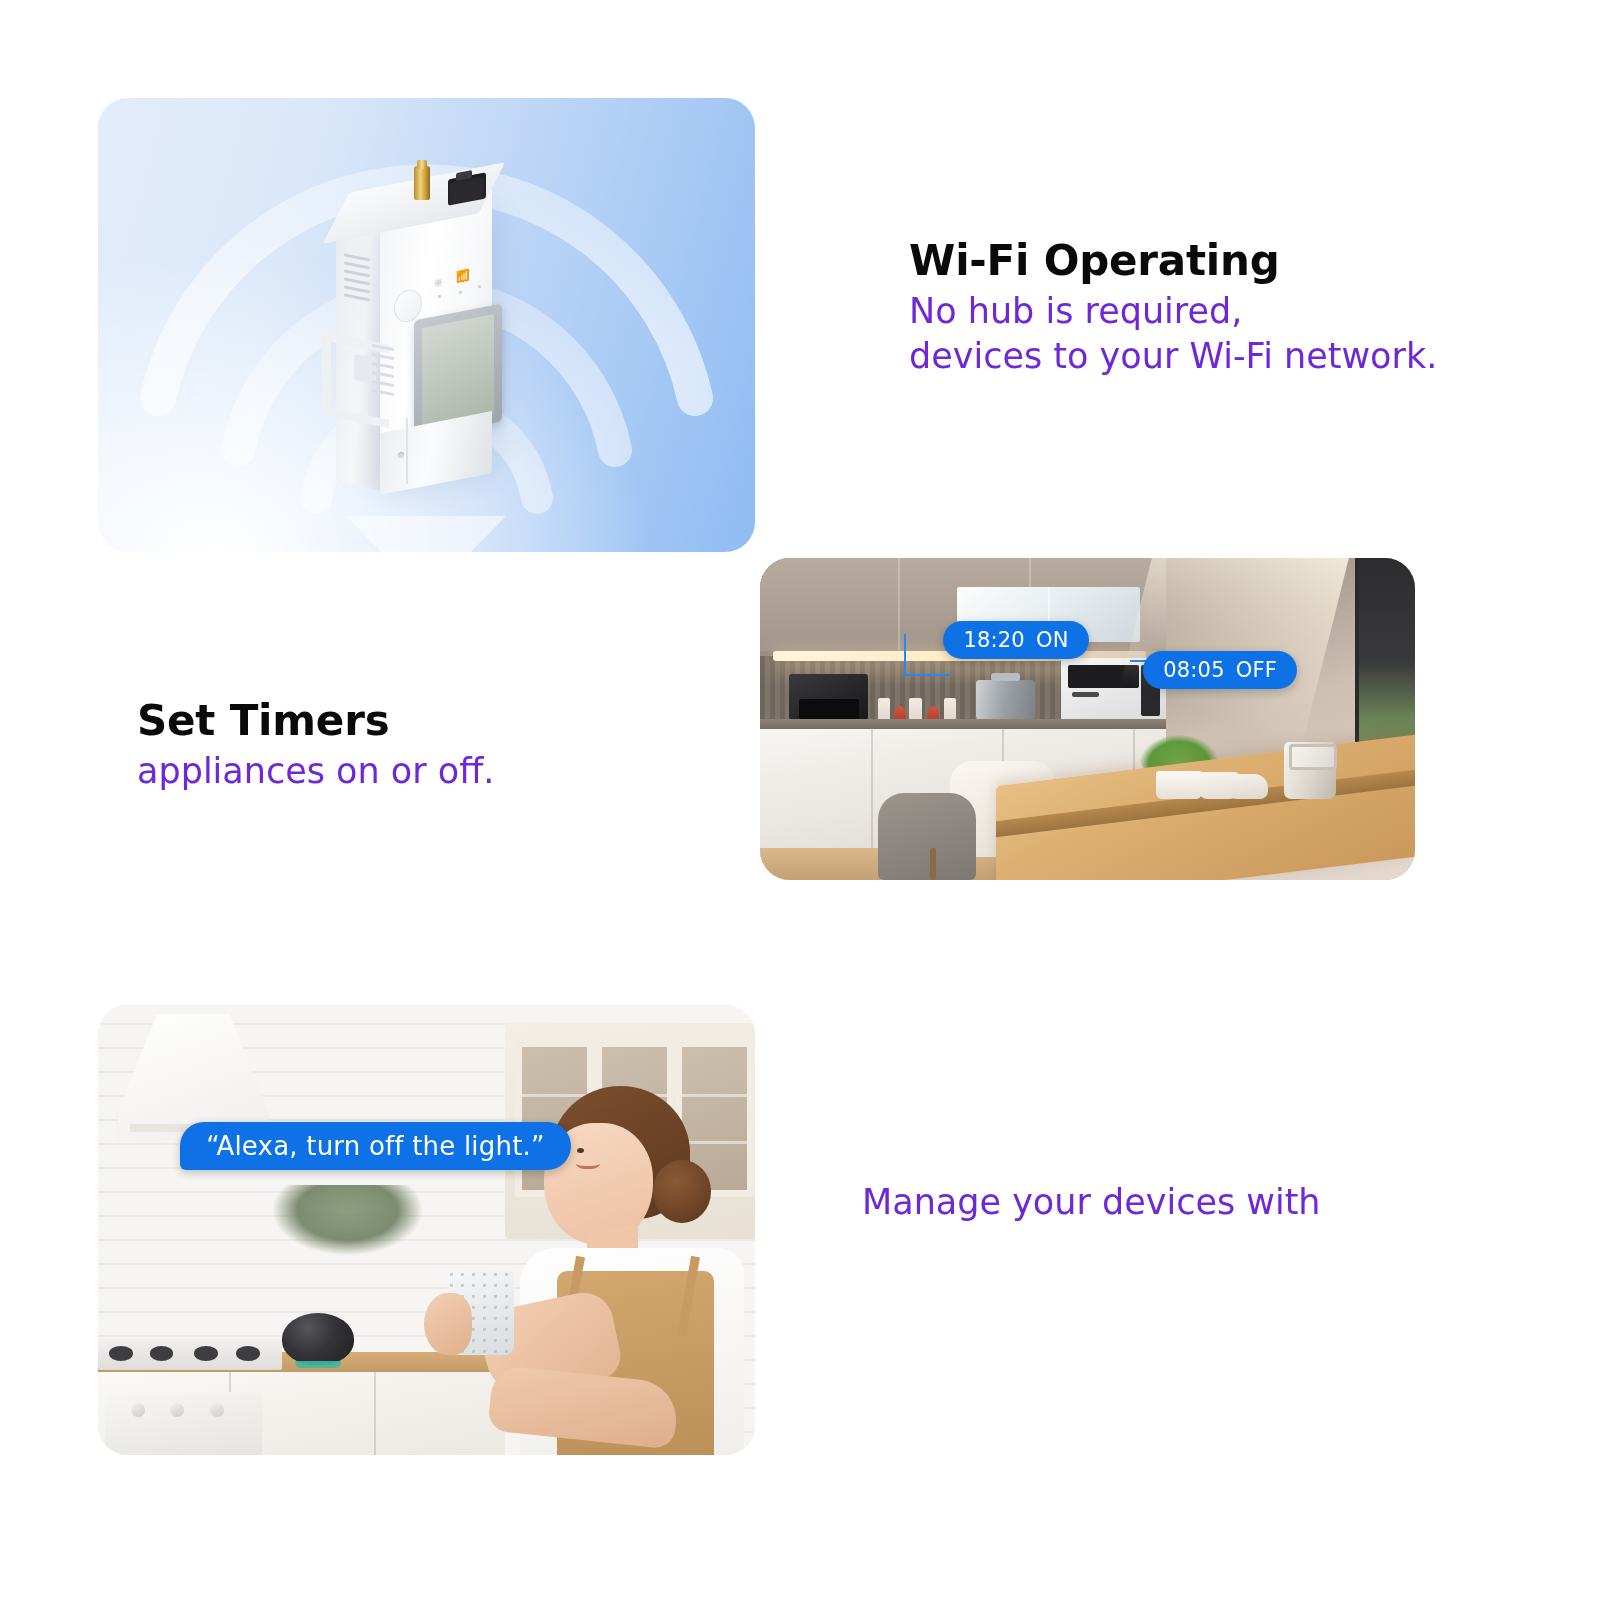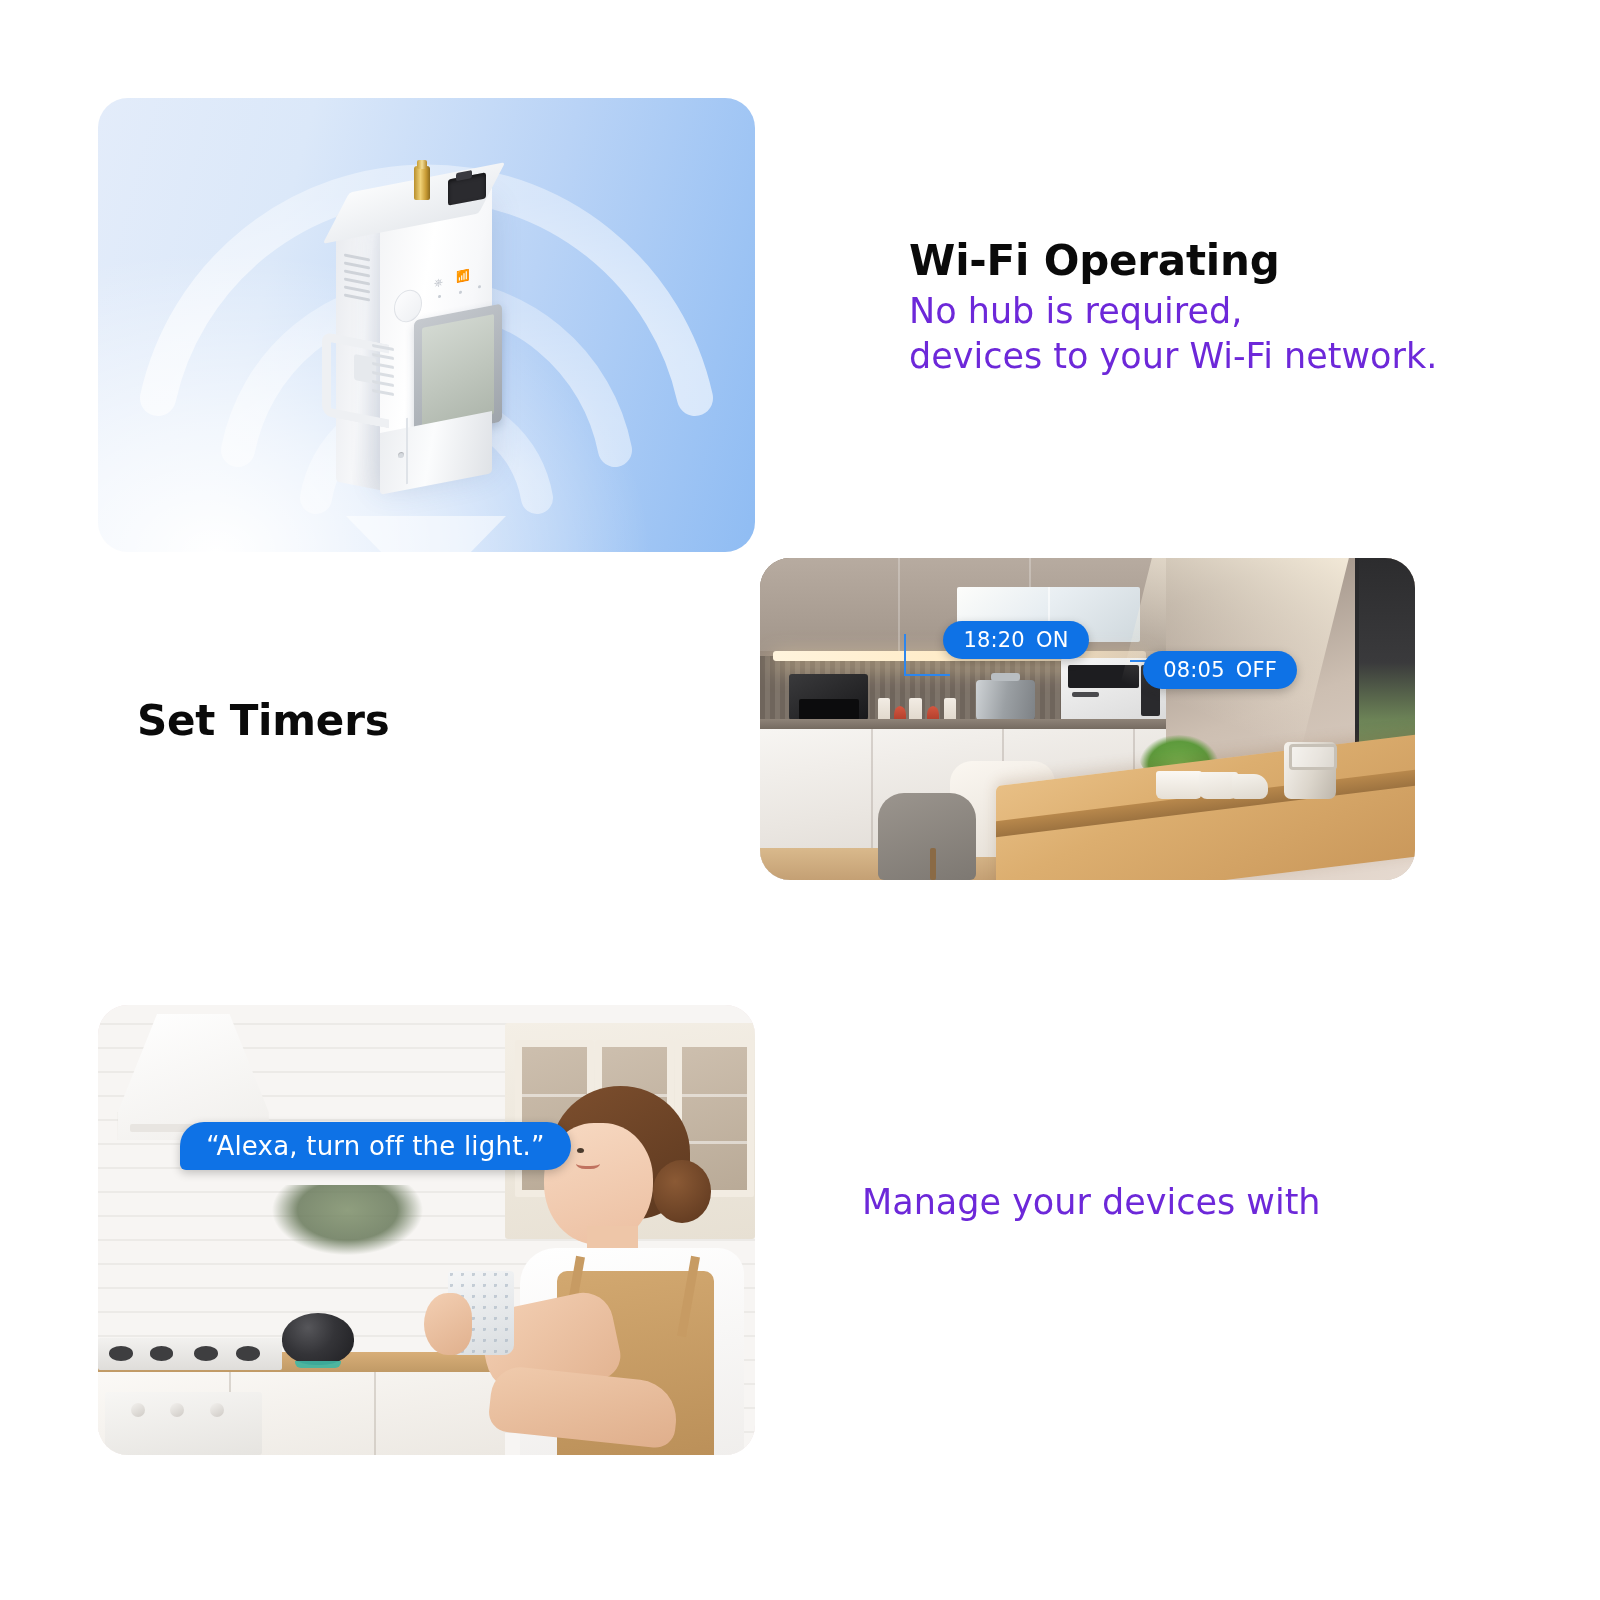--- a/index.html
+++ b/index.html
@@ -293,20 +293,21 @@
   </div>
 
   <div class="tblock" id="txt-wifi">
     <h2>Wi-Fi Operating</h2>
     <p>No hub is required,</p>
     <p>devices to your Wi-Fi network.</p>
   </div>
 
   <div class="tblock" id="txt-timers">
     <h2>Set Timers</h2>
+    <p>appliances on or off.</p>
   </div>
 
   <div class="card" id="kitchen-card">
     <div class="photo">
       <div class="k-wall"></div>
       <div class="k-uppercab"></div>
       <div class="k-cabseam" style="left:21%"></div>
       <div class="k-cabseam" style="left:41%"></div>
       <div class="k-glasscab"></div>
       <div class="k-backsplash"></div>

